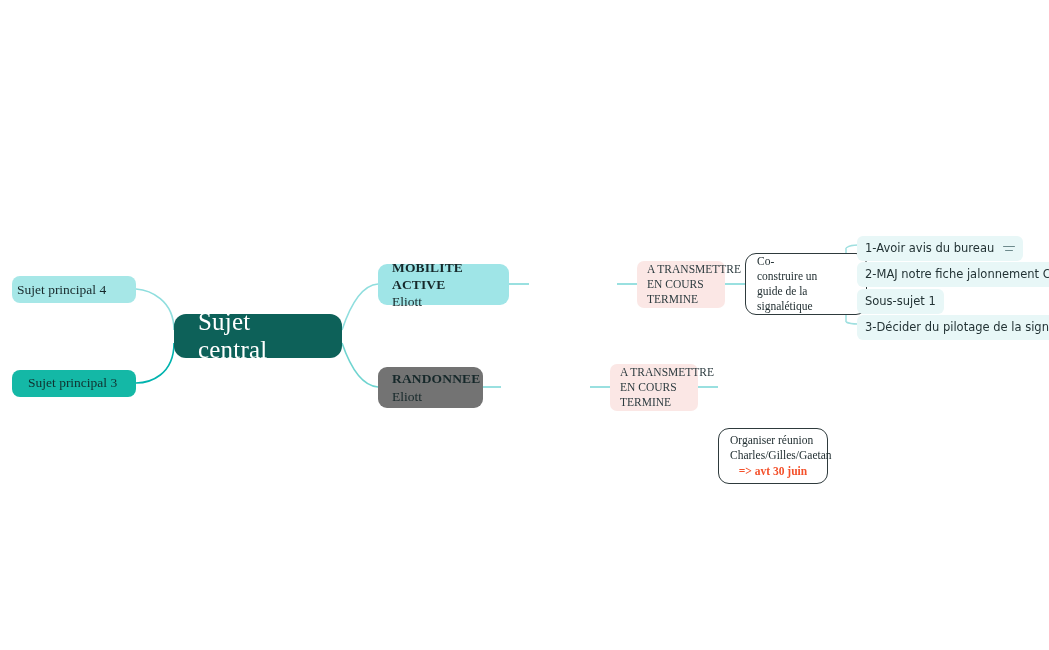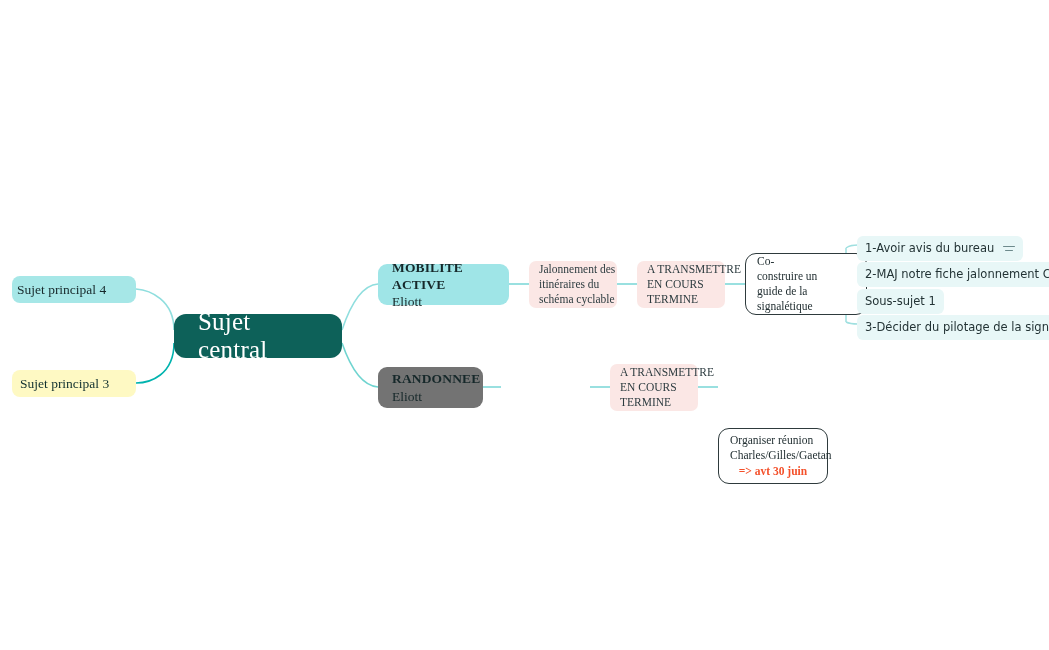--- a/index.html
+++ b/index.html
@@ -50,25 +50,26 @@
   }
   
   .main-light {
     background: #a6e7e7;
     border-radius: 8px;
     padding: 6px 5px;
     font-size: 13.5px;
     color: #17292b;
   }
   .main-strong {
-    background: #fef9c3;
+    background: #14b8a6;
     border-radius: 8px;
-    padding: 6px 8px;
+    padding: 6px 16px;
     font-size: 13.5px;
     color: #10302f;
+    justify-content: flex-end;
   }
   
   .branch-head {
     border-radius: 9px;
     padding: 9px 14px;
     font-size: 13.5px;
     line-height: 1.28;
     color: #16282a;
   }
   .branch-head.mobilite { background: #9fe5e7; }
@@ -188,25 +189,20 @@
 
   <div class="node main-strong" style="left:12px; top:370px; width:124px; height:27px;">
     <span>Sujet principal 3</span>
   </div>
 
   <div class="node branch-head mobilite" style="left:378px; top:264px; width:131px; height:41px;">
     <span class="l1">MOBILITE ACTIVE</span>
     <span class="l2">Eliott</span>
   </div>
 
-  <div class="node pink" style="left:529px; top:261px; width:88px; height:47px;">
-    <span class="line">Jalonnement des</span>
-    <span class="line">itinéraires du</span>
-    <span class="line">schéma cyclable</span>
-  </div>
 
   <div class="node pink" style="left:637px; top:261px; width:88px; height:47px;">
     <span class="line">A TRANSMETTRE</span>
     <span class="line">EN COURS</span>
     <span class="line">TERMINE</span>
   </div>
 
   <div class="node outlined" style="left:745px; top:253px; width:122px; height:62px;">
     <span class="line">Co-</span>
     <span class="line">construire un</span>

